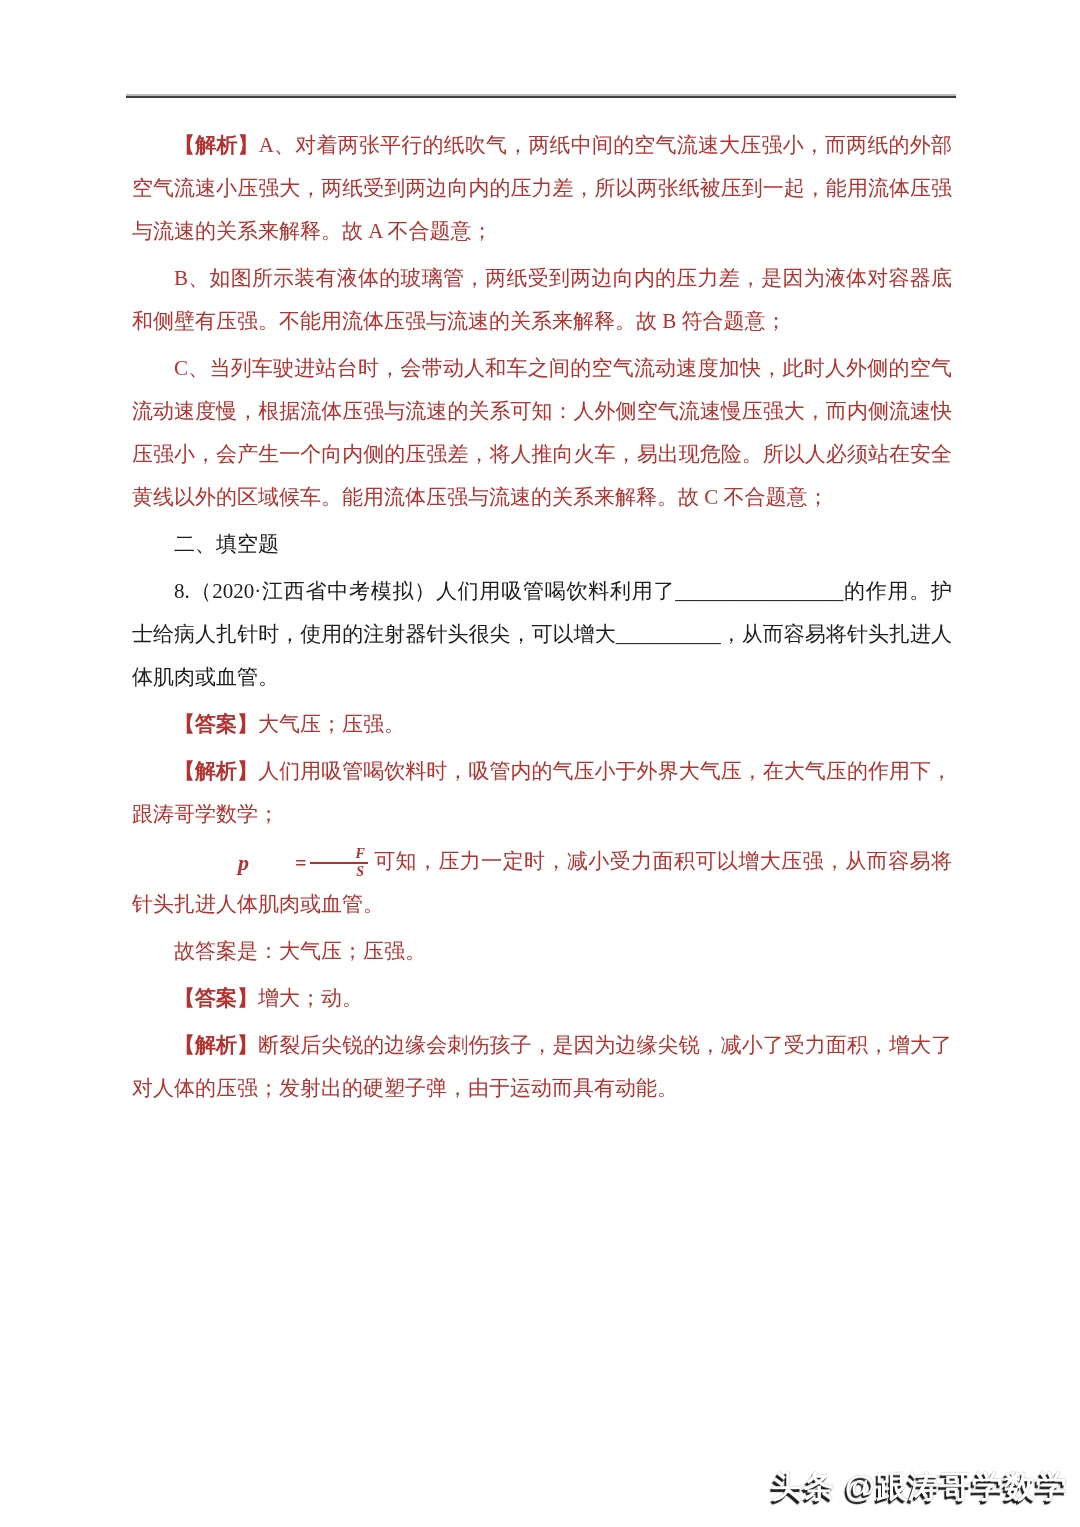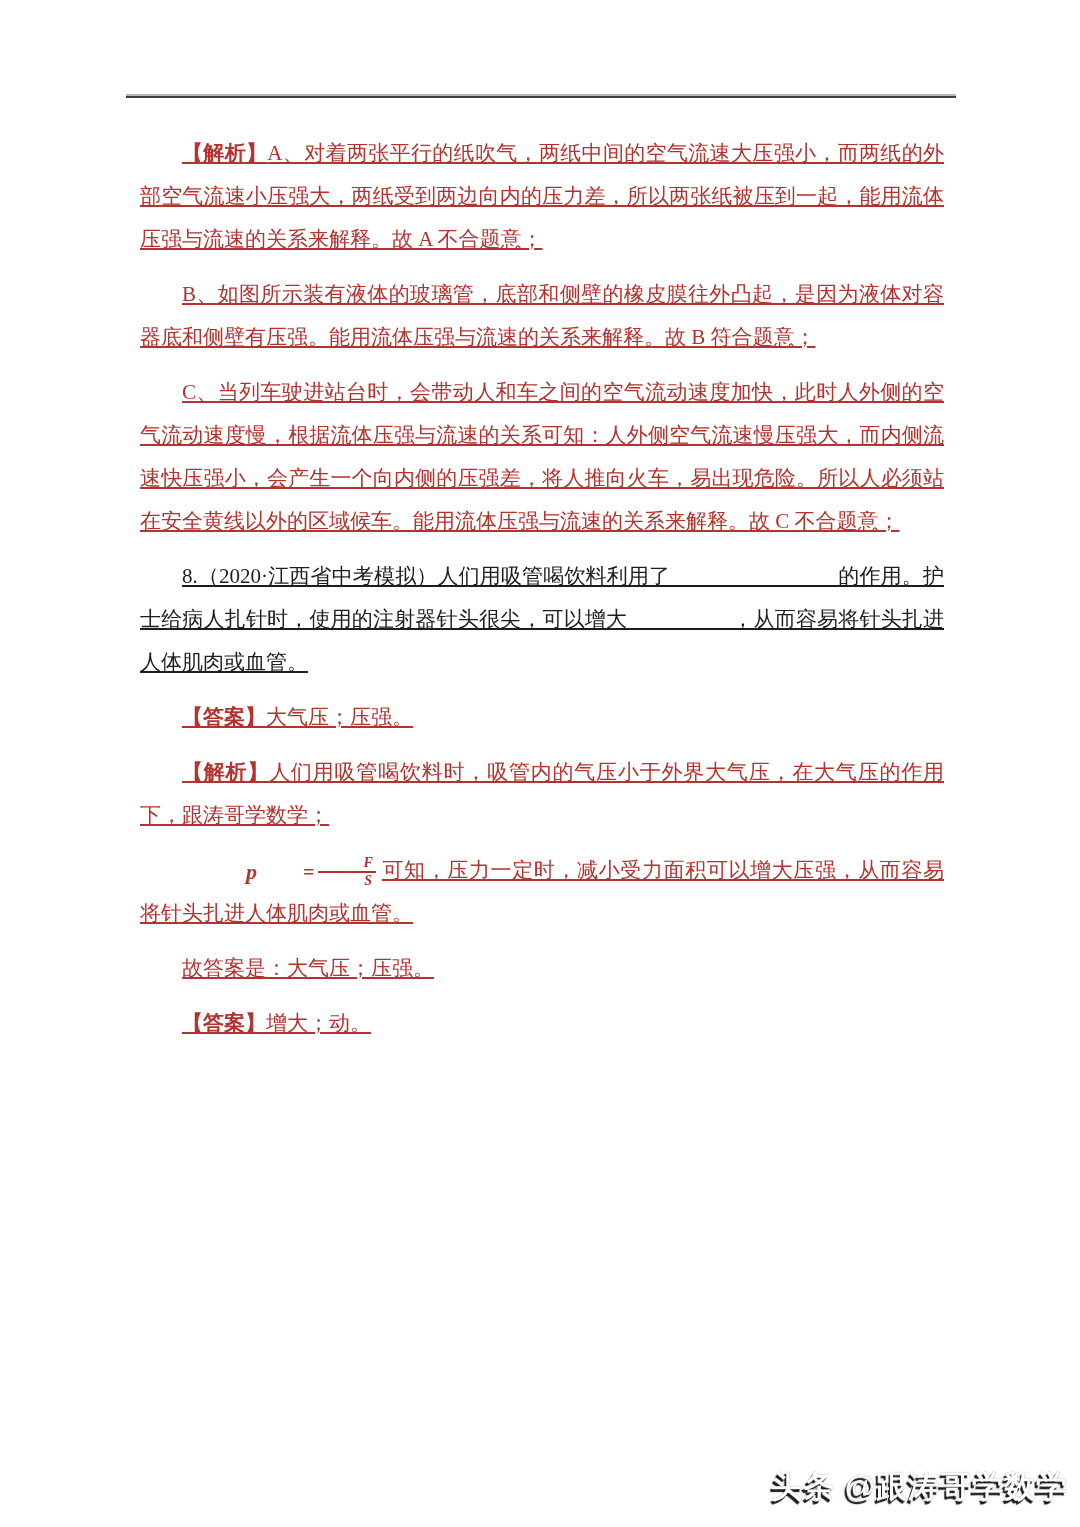--- a/index.html
+++ b/index.html
@@ -23,26 +23,25 @@
     background: #3f3f3f;
     box-shadow: 0 -2px 0 #b9b9b9;
   }
   .content {
     position: absolute;
     left: 128px;
     top: 120px;
     width: 828px;
   }
   .para {
-    margin: 12px;
+    margin: 4px;
     font-size: 21px;
     line-height: 43px;
     text-align: justify;
     color: #1d1d1d;
-    text-decoration: underline;
   }
   .para.indent { text-indent: 42px; }
   .para.red { color: #b23330; }
   .para.black { color: #1d1d1d; }
   .marker { font-weight: bold; }
   .formula {
     display: inline-flex;
     align-items: center;
     font-weight: bold;
     font-style: italic;
@@ -77,30 +76,32 @@
     white-space: nowrap;
   }
 </style>
 </head>
 <body>
 
 <div class="header-rule"></div>
 
 <main class="content">
     <p class="para red indent"><span class="marker">【解析】</span><span>A、对着两张平行的纸吹气，两纸中间的空气流速大压强小，而两纸的外部空气流速小压强大，两纸受到两边向内的压力差，所以两张纸被压到一起，能用流体压强与流速的关系来解释。故 A 不合题意；</span></p>
-    <p class="para red indent"><span>B、如图所示装有液体的玻璃管，底部和侧壁的橡皮膜往外凸起，是因为液体对容器底和侧壁有压强。能用流体压强与流速的关系来解释。故 B 符合题意；</span></p>
+    <p class="para red indent"><span>B、如图所示装有液体的玻璃管，两纸受到两边向内的压力差，是因为液体对容器底和侧壁有压强。不能用流体压强与流速的关系来解释。故 B 符合题意；</span></p>
     <p class="para red indent"><span>C、当列车驶进站台时，会带动人和车之间的空气流动速度加快，此时人外侧的空气流动速度慢，根据流体压强与流速的关系可知：人外侧空气流速慢压强大，而内侧流速快压强小，会产生一个向内侧的压强差，将人推向火车，易出现危险。所以人必须站在安全黄线以外的区域候车。能用流体压强与流速的关系来解释。故 C 不合题意；</span></p>
+    <p class="para black indent"><span>二、填空题</span></p>
     <p class="para black indent"><span>8.（2020·江西省中考模拟）人们用吸管喝饮料利用了________________的作用。护士给病人扎针时，使用的注射器针头很尖，可以增大__________，从而容易将针头扎进人体肌肉或血管。</span></p>
     <p class="para red indent"><span class="marker">【答案】</span><span>大气压；压强。</span></p>
     <p class="para red indent"><span class="marker">【解析】</span><span>人们用吸管喝饮料时，吸管内的气压小于外界大气压，在大气压的作用下，跟涛哥学数学；</span></p>
     <p class="para red indent"><span class="formula">
         <span class="lhs">p</span>
         <span class="eq">=</span>
         <span class="frac">
           <span class="num">F</span>
           <span class="den">S</span>
         </span>
       </span><span>可知，压力一定时，减小受力面积可以增大压强，从而容易将针头扎进人体肌肉或血管。</span></p>
     <p class="para red indent"><span>故答案是：大气压；压强。</span></p>
     <p class="para red indent"><span class="marker">【答案】</span><span>增大；动。</span></p>
+    <p class="para red indent"><span class="marker">【解析】</span><span>断裂后尖锐的边缘会刺伤孩子，是因为边缘尖锐，减小了受力面积，增大了对人体的压强；发射出的硬塑子弹，由于运动而具有动能。</span></p>
   </main>
 
 <div class="watermark">头条 @跟涛哥学数学</div>
 
 </body></html>

